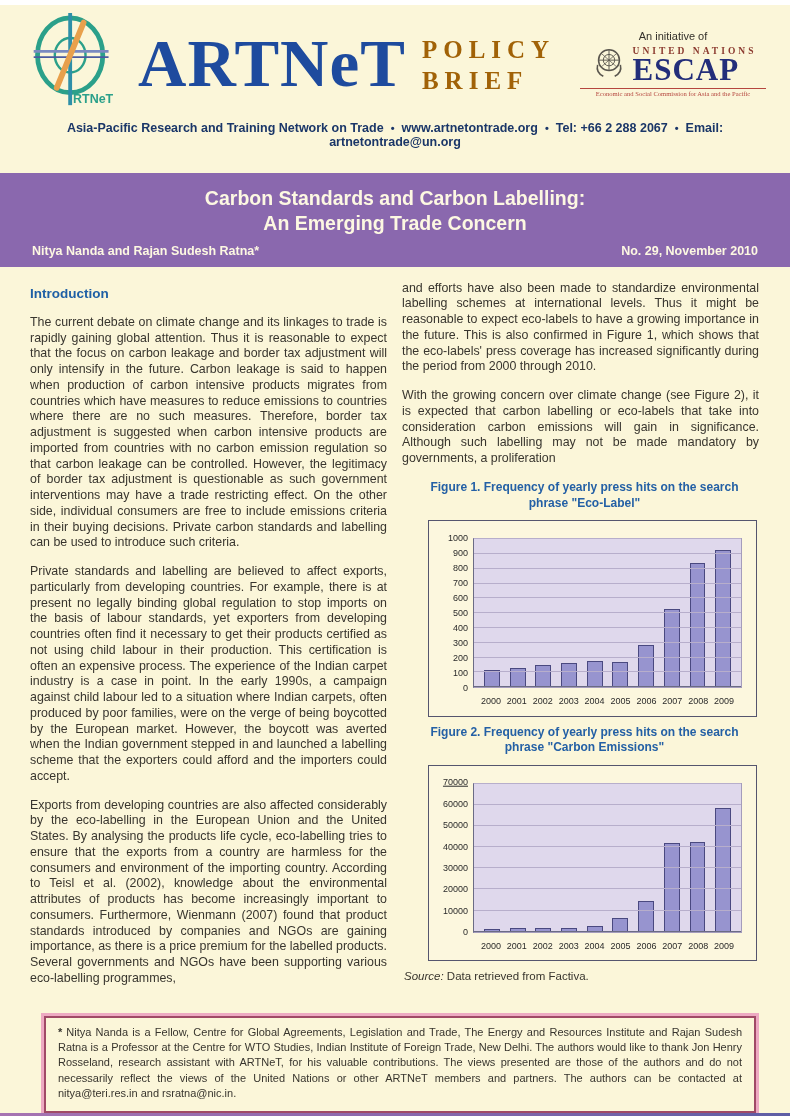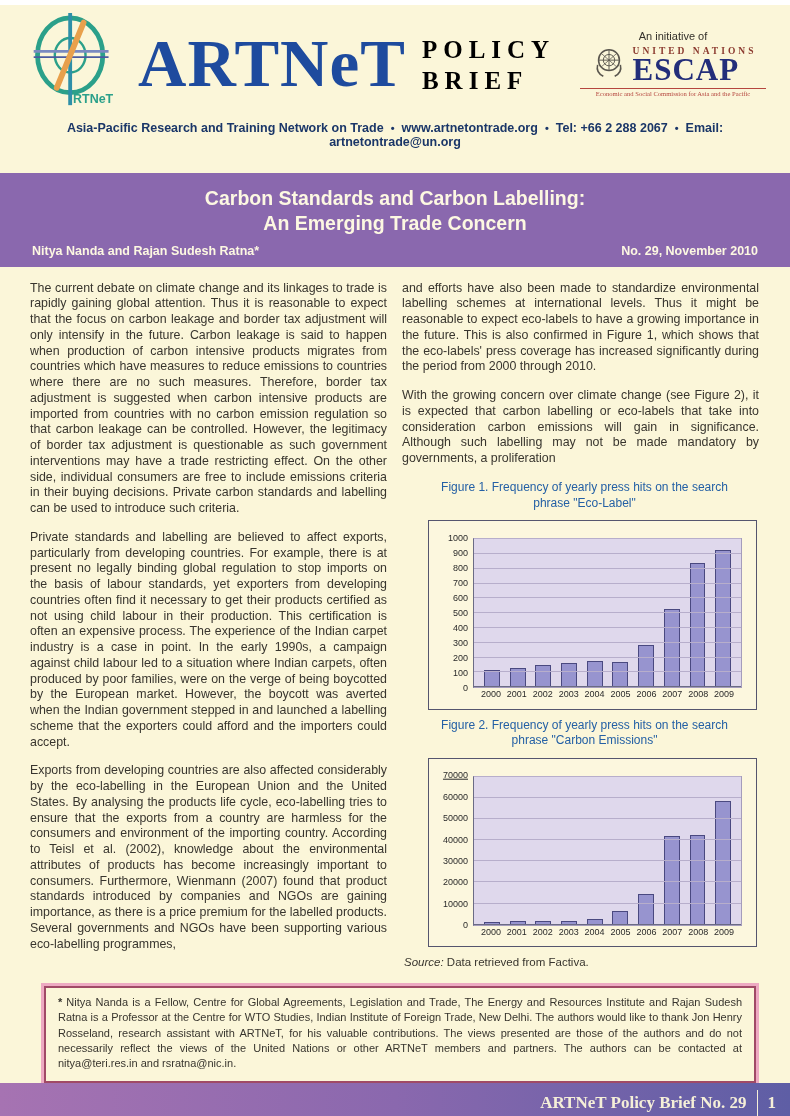--- a/index.html
+++ b/index.html
@@ -7,21 +7,21 @@
   body { width:790px; height:1116px; overflow:hidden; background:#FBF6D9;
          font-family:"Liberation Sans", sans-serif; }
   .page { width:790px; height:1116px; display:flex; flex-direction:column; overflow:hidden; }
   .top-strip { height:5px; background:#ffffff; flex:none; }
 
   
   .header { flex:none; display:flex; align-items:center; padding:6px 24px 2px 26px; height:112px; }
   .logo-wrap { flex:none; width:98px; }
   .brand { font-family:"Liberation Serif", serif; font-weight:bold; color:#1E4B9E;
            font-size:67px; letter-spacing:1px; line-height:1; margin-left:14px; }
-  .policy-block { font-family:"Liberation Serif", serif; font-weight:bold; color:#000000;
+  .policy-block { font-family:"Liberation Serif", serif; font-weight:bold; color:#a16207;
                   font-size:25px; letter-spacing:6px; line-height:1.25; margin-left:16px; margin-top:4px;}
   .escap-block { margin-left:auto; width:186px; text-align:center; }
   .initiative { font-size:11px; color:#33302A; margin-bottom:2px; }
   .escap-row { display:flex; align-items:center; justify-content:center; gap:5px; }
   .escap-texts { text-align:left; }
   .un-line { font-family:"Liberation Serif", serif; color:#8B3A2F; font-size:9.5px;
              letter-spacing:3px; font-weight:bold; }
   .escap-name { font-family:"Liberation Serif", serif; color:#232E7A; font-size:31px;
                 font-weight:bold; line-height:.9; letter-spacing:1px; }
   .escap-sub { font-family:"Liberation Serif", serif; color:#B5463F; font-size:6.6px;
@@ -36,39 +36,39 @@
   .title-band { flex:none; background:#8A68AE; color:#FDF8E2; padding:13px 32px 9px; }
   .doc-title { text-align:center; font-size:19.5px; font-weight:bold; line-height:1.3; }
   .byline { display:flex; justify-content:space-between; font-size:12.5px; font-weight:bold; margin-top:7px; }
 
   
   .body-area { flex:none; display:flex; gap:15px; padding:14px 30px 0; }
   .col { width:357px; flex:none; font-size:12.4px; line-height:1.27; color:#38352E; text-align:justify; }
   .col p { margin:0 0 13px; }
   .intro-heading { color:#1E5FA5; font-size:13.5px; font-weight:bold; margin:4px 0 13px; }
 
-  .fig-caption { color:#2460A5; font-weight:normal; font-size:12px; text-align:center;
+  .fig-caption { color:#2460A5; font-weight:bold; font-size:12px; text-align:center;
                  line-height:1.3; margin:8px 20px 9px 28px; }
 
   
   .chart-frame { border:1px solid #55556E; background:#FCF7DE; margin:0 2px 8px 26px;
                  padding:17px 14px 8px 6px; }
   .chart-inner { display:flex; }
   .y-axis { width:38px; flex:none; position:relative; height:150px; }
   .ytick { position:absolute; right:5px; transform:translateY(50%); font-size:9px; color:#2A2A2A; }
   .plot-col { flex:1; }
   .plot-area { position:relative; height:150px; background:#DFD8EC;
                border:1px solid #A49CBC; border-left:1px solid #6B6B85; }
   .gridline { position:absolute; left:0; right:0; border-top:1px solid #B7AECB; }
   .gridline.zero { border-top:1px solid #6B6B85; }
   .bars { position:absolute; left:0; right:0; top:0; bottom:0; display:flex; padding:0 5px; }
   .bar-slot { flex:1; display:flex; align-items:flex-end; justify-content:center; }
   .bar { width:62%; max-width:19px; background:#9794CF; border:1px solid #4A4980;
          border-bottom:none; }
-  .x-axis { display:flex; padding:1px 5px 0; }
+  .x-axis { display:flex; padding:8px 5px 0; }
   .xtick { flex:1; text-align:center; font-size:9px; color:#2A2A2A; }
 
   .source-line { font-size:11.5px; color:#38352E; margin:6px 0 0 2px; }
   .source-label { font-style:italic; }
 
   
   .footnote-wrap { flex:none; padding:16px 34px 0 44px; }
   .footnote { border:2px solid #A04A66; outline:3px solid #EDAAC2; background:#FBF6D9;
               padding:7px 12px 9px; font-size:11px; line-height:1.4; color:#38352E;
               text-align:justify; }
@@ -139,20 +139,21 @@
       <div>An Emerging Trade Concern</div>
     </div>
     <div class="byline">
       <span>Nitya Nanda and Rajan Sudesh Ratna*</span>
       <span>No. 29, November 2010</span>
     </div>
   </div>
 
   <div class="body-area">
     <div class="col">
+      <div class="intro-heading">Introduction</div>
       <p>The current debate on climate change and its linkages to trade is rapidly gaining global attention. Thus it is reasonable to expect that the focus on carbon leakage and border tax adjustment will only intensify in the future. Carbon leakage is said to happen when production of carbon intensive products migrates from countries which have measures to reduce emissions to countries where there are no such measures. Therefore, border tax adjustment is suggested when carbon intensive products are imported from countries with no carbon emission regulation so that carbon leakage can be controlled. However, the legitimacy of border tax adjustment is questionable as such government interventions may have a trade restricting effect. On the other side, individual consumers are free to include emissions criteria in their buying decisions. Private carbon standards and labelling can be used to introduce such criteria.</p>
       <p>Private standards and labelling are believed to affect exports, particularly from developing countries. For example, there is at present no legally binding global regulation to stop imports on the basis of labour standards, yet exporters from developing countries often find it necessary to get their products certified as not using child labour in their production. This certification is often an expensive process. The experience of the Indian carpet industry is a case in point. In the early 1990s, a campaign against child labour led to a situation where Indian carpets, often produced by poor families, were on the verge of being boycotted by the European market. However, the boycott was averted when the Indian government stepped in and launched a labelling scheme that the exporters could afford and the importers could accept.</p>
       <p>Exports from developing countries are also affected considerably by the eco-labelling in the European Union and the United States. By analysing the products life cycle, eco-labelling tries to ensure that the exports from a country are harmless for the consumers and environment of the importing country. According to Teisl et al. (2002), knowledge about the environmental attributes of products has become increasingly important to consumers. Furthermore, Wienmann (2007) found that product standards introduced by companies and NGOs are gaining importance, as there is a price premium for the labelled products. Several governments and NGOs have been supporting various eco-labelling programmes,</p>
     </div>
 
     <div class="col">
       <p>and efforts have also been made to standardize environmental labelling schemes at international levels. Thus it might be reasonable to expect eco-labels to have a growing importance in the future. This is also confirmed in Figure 1, which shows that the eco-labels' press coverage has increased significantly during the period from 2000 through 2010.</p>
       <p>With the growing concern over climate change (see Figure 2), it is expected that carbon labelling or eco-labels that take into consideration carbon emissions will gain in significance. Although such labelling may not be made mandatory by governments, a proliferation</p>
 
       <div class="fig-caption">Figure 1.  Frequency of yearly press hits on the search phrase "Eco-Label"</div>

